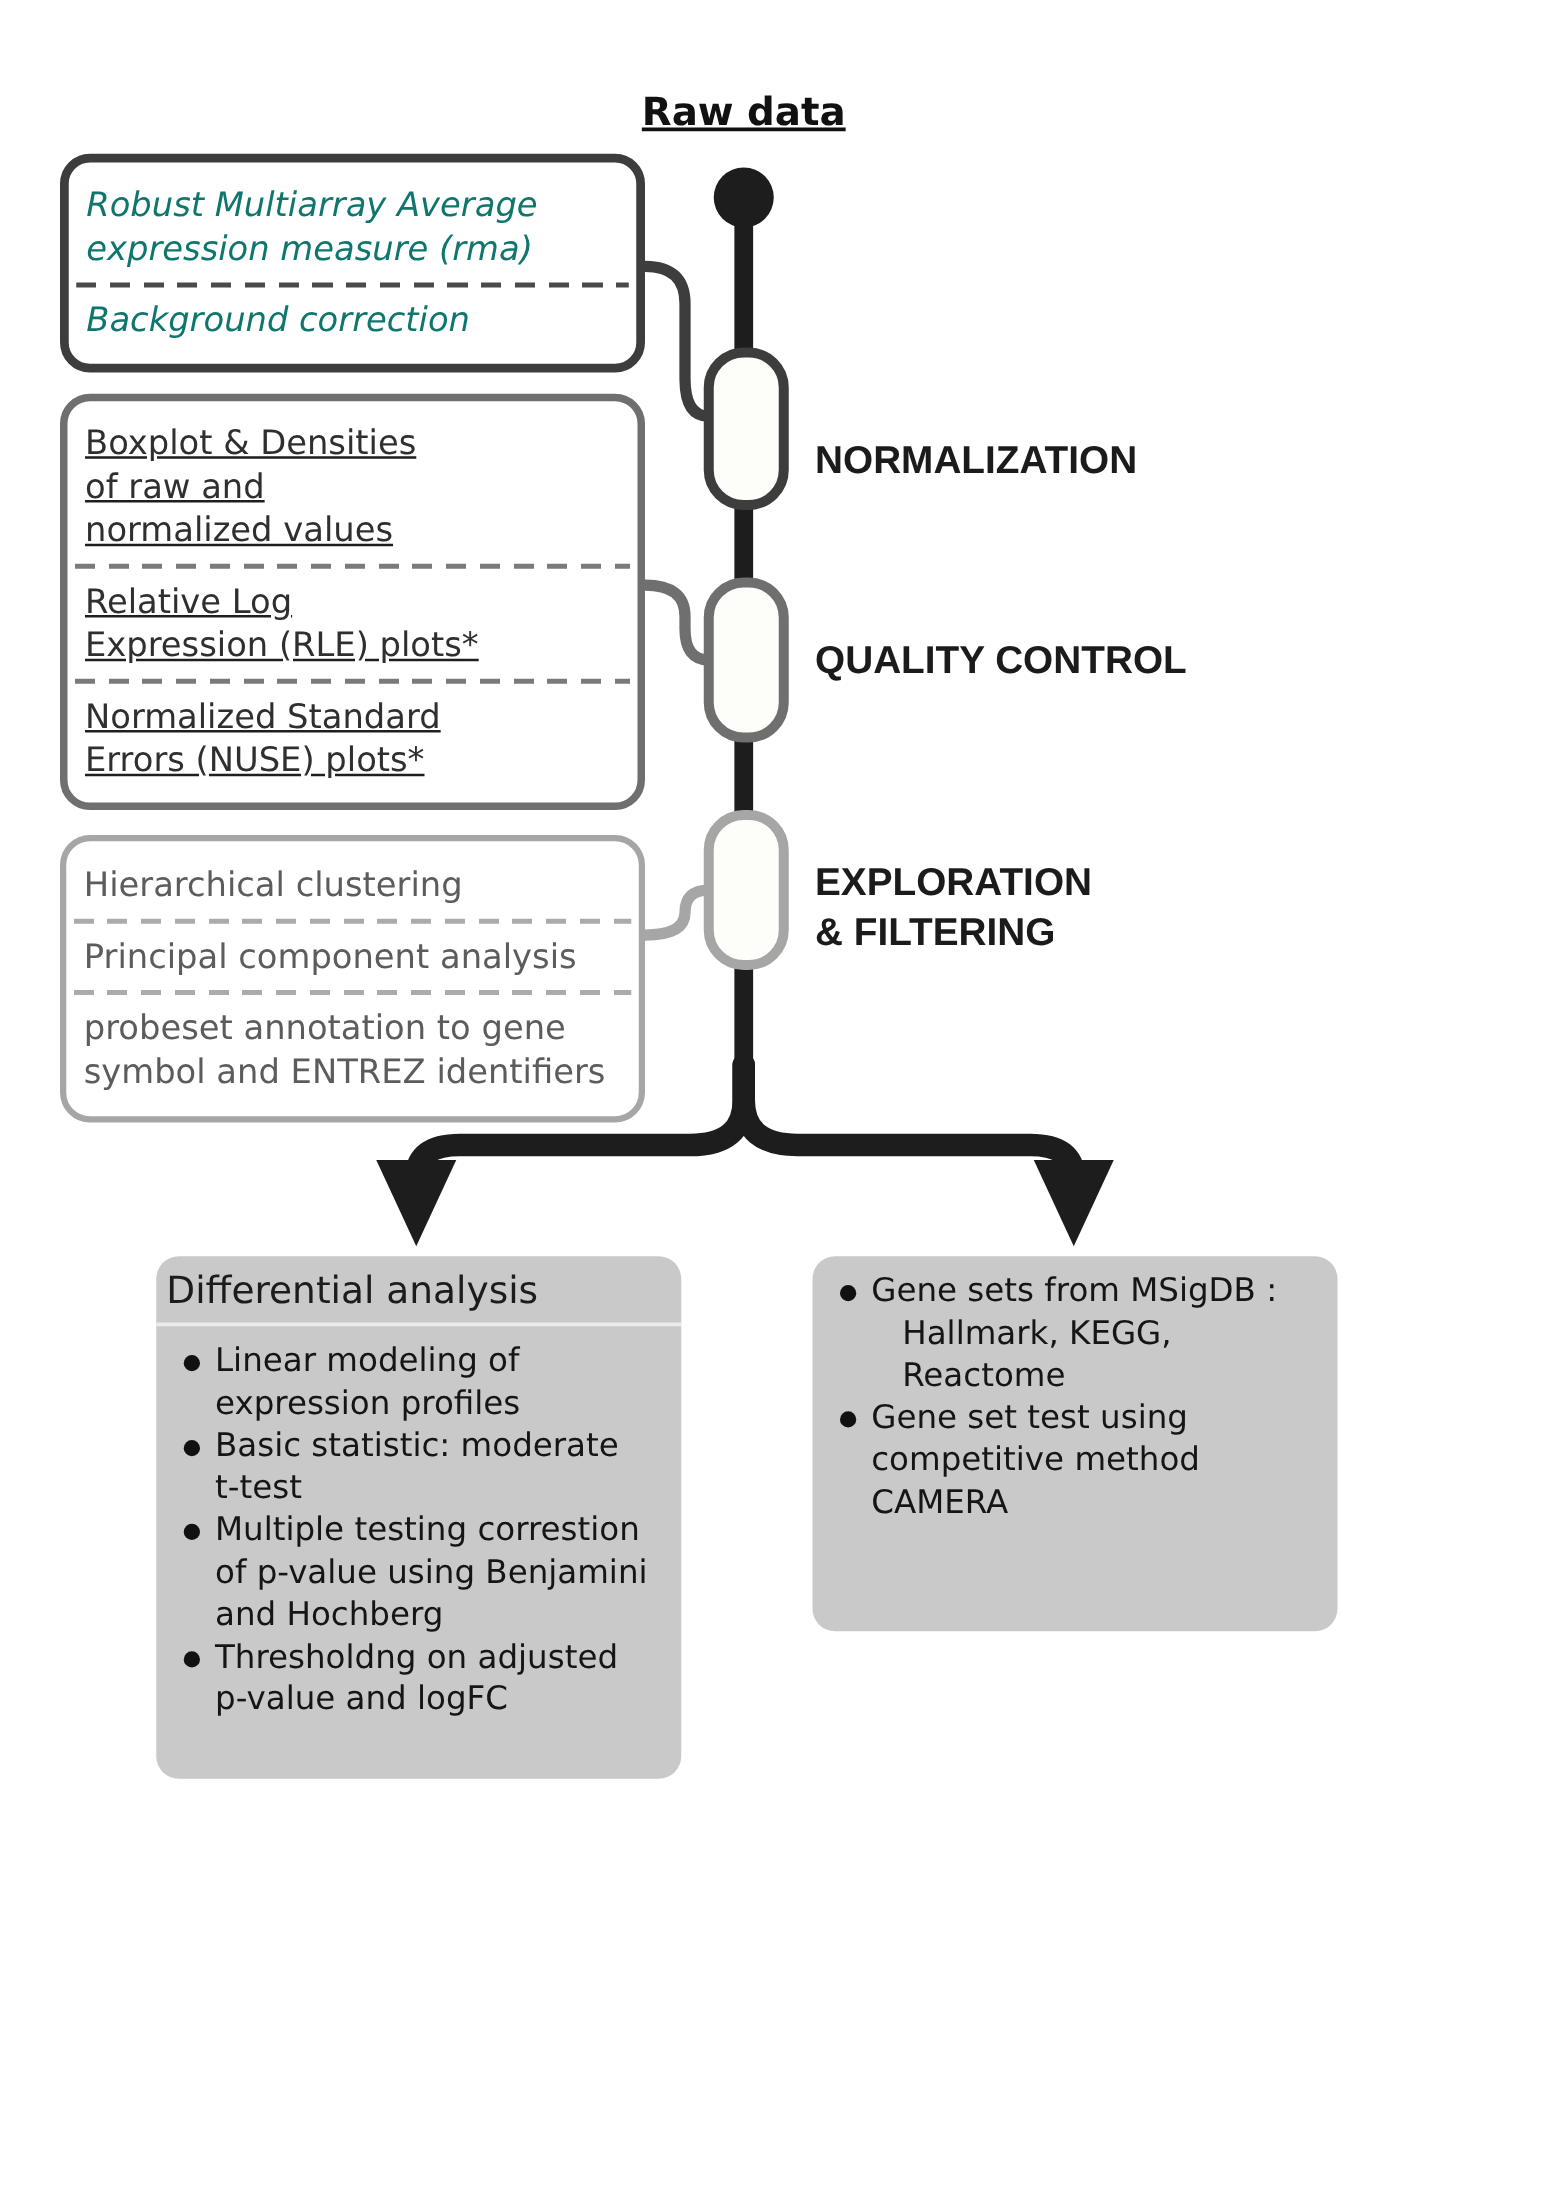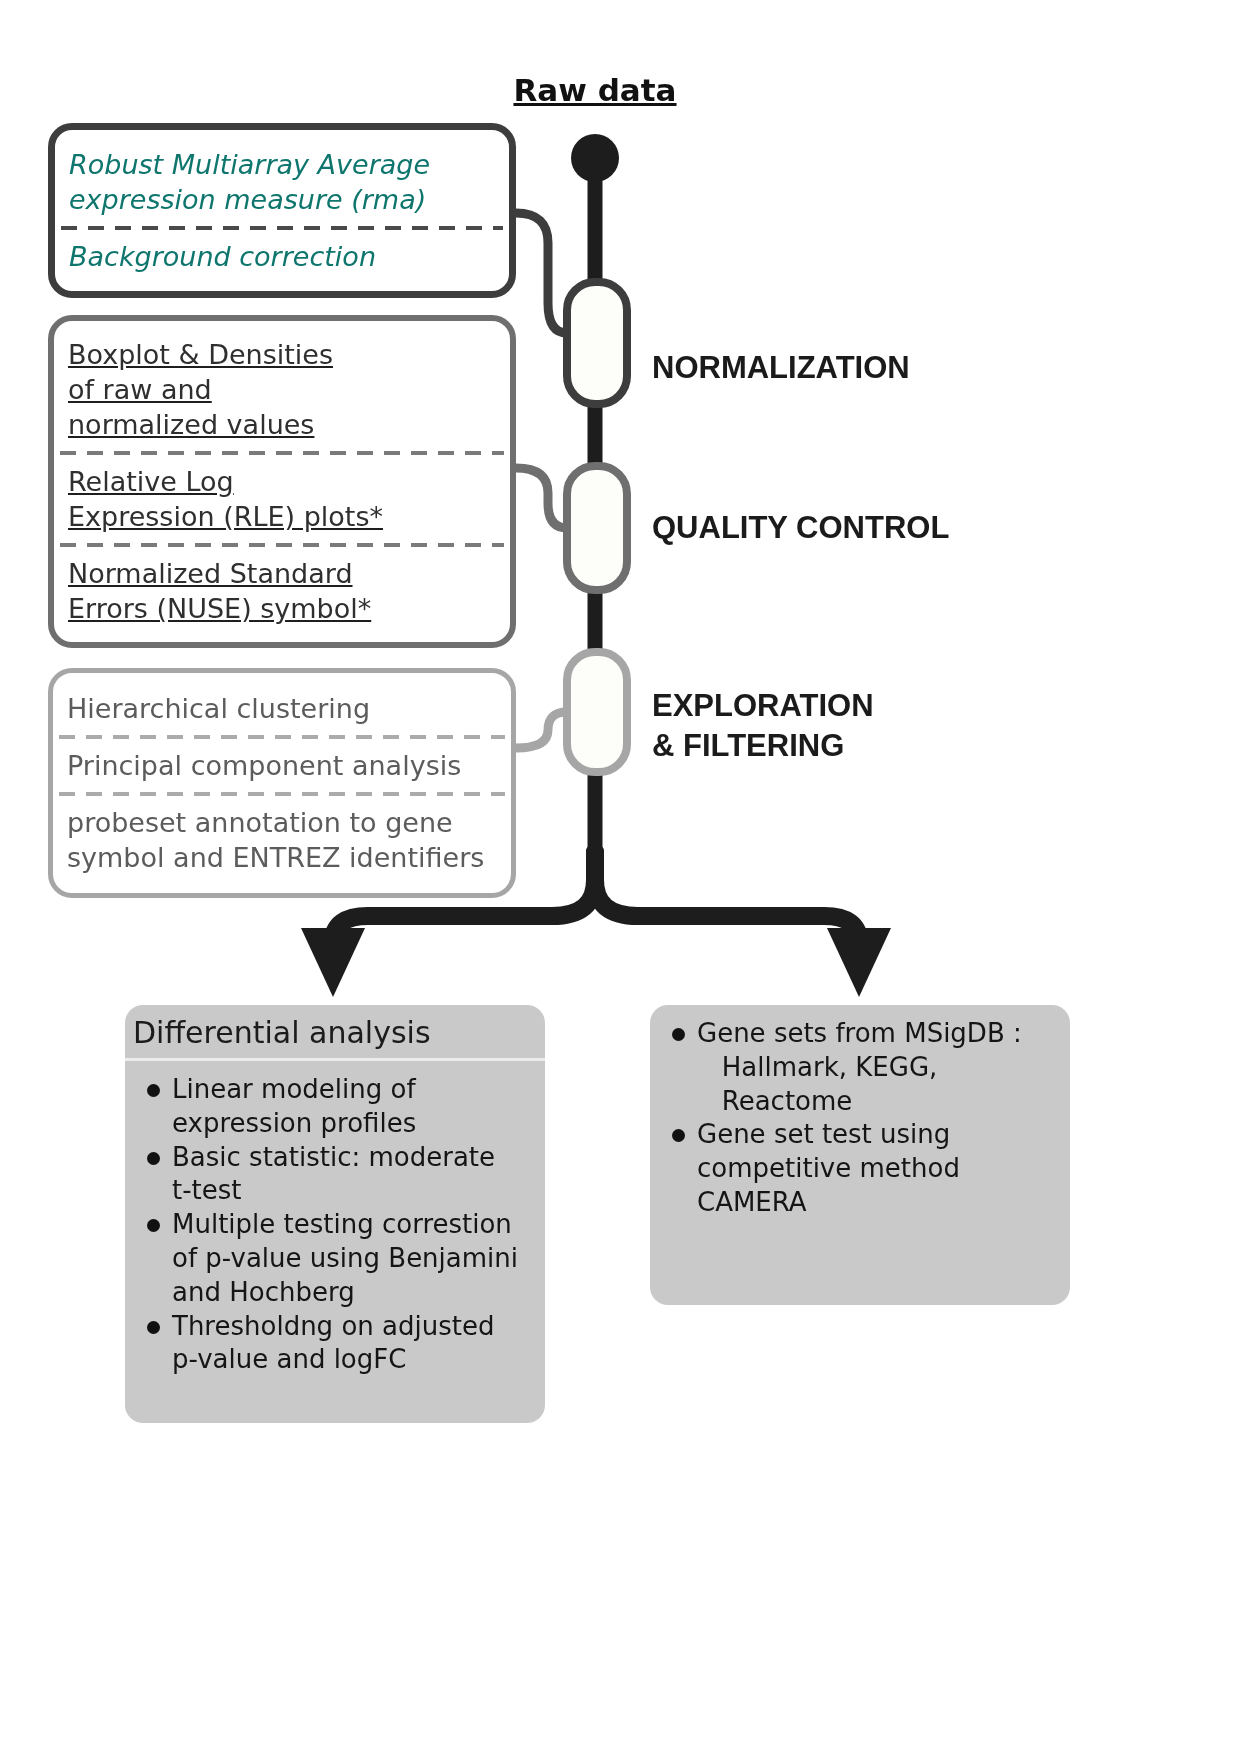--- a/index.html
+++ b/index.html
@@ -99,21 +99,21 @@
 
   <div class="mbox box2">
     <div class="sec">Boxplot &amp; Densities
 of raw and
 normalized values</div>
     <div class="divider"></div>
     <div class="sec">Relative Log
 Expression (RLE) plots*</div>
     <div class="divider"></div>
     <div class="sec">Normalized Standard
-Errors (NUSE) symbol*</div>
+Errors (NUSE) plots*</div>
   </div>
 
   <div class="mbox box3">
     <div class="sec">Hierarchical clustering</div>
     <div class="divider"></div>
     <div class="sec">Principal component analysis</div>
     <div class="divider"></div>
     <div class="sec">probeset annotation to gene
 symbol and ENTREZ identifiers</div>
   </div>

